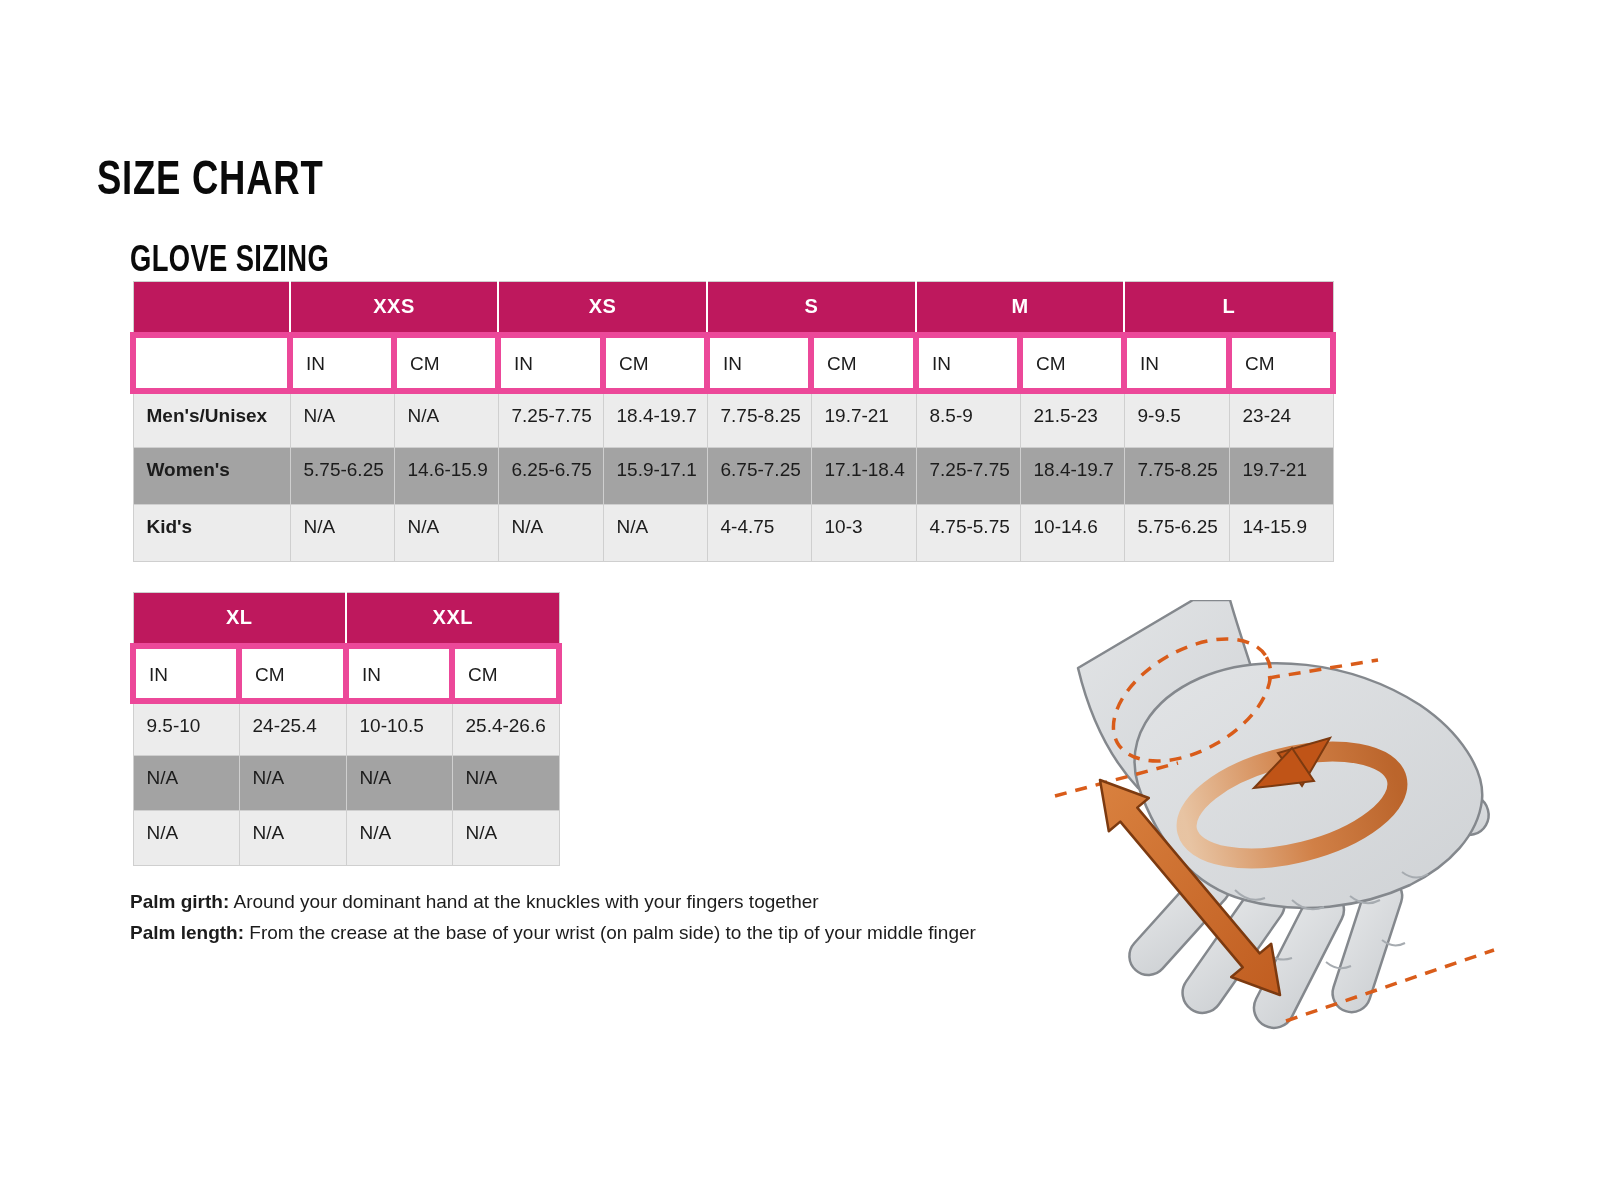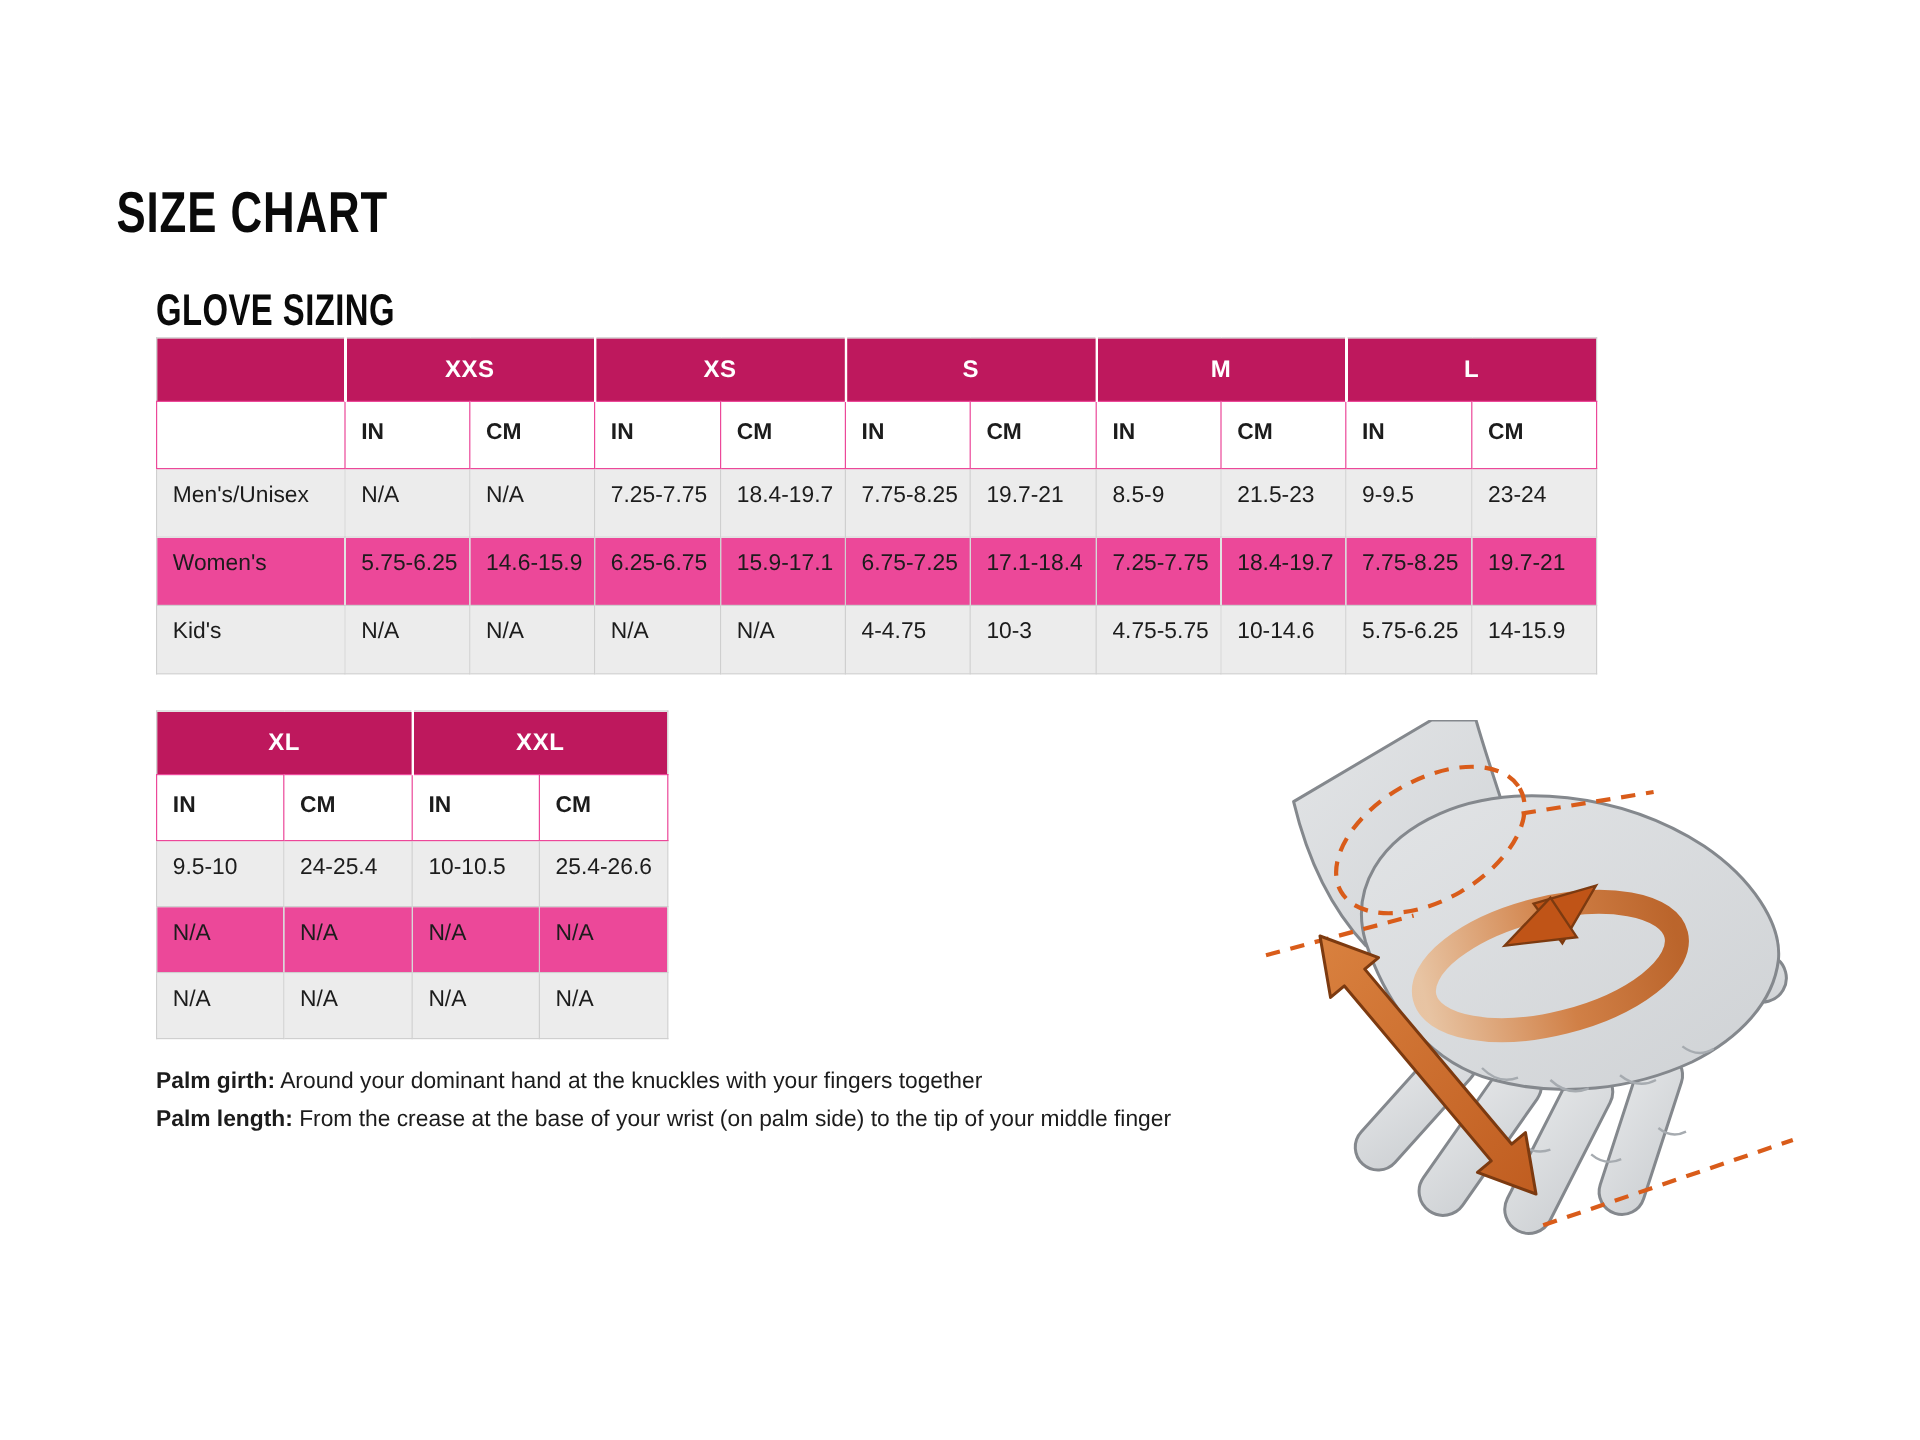--- a/index.html
+++ b/index.html
@@ -14,25 +14,25 @@
                    transform:scaleX(.74); transform-origin:left top; white-space:nowrap; color:#0a0a0a; }
 
   
   table { border-collapse:collapse; table-layout:fixed; border:1px solid #cfcfcf; }
   .size-table td, .size-table th { font-size:19px; text-align:left; vertical-align:top;
                                    padding:11px 4px 0 13px; overflow:hidden; white-space:nowrap; }
   .black-row th { background:#be185d; color:#ffffff; font-weight:700; font-size:20px;
                   text-align:center; vertical-align:middle; padding:0; border:0; letter-spacing:.5px; }
   .black-row th.grp { border-left:2px solid #ffffff; }
   .black-row th.corner { border-left:0; }
-  .units td { background:#ffffff; font-weight:700; border:1px solid #ec4899; padding-top:15px; }
-  tbody th { font-weight:400;margin-left:12px; }
+  .units td { background:#ffffff; font-weight:400; border:6px solid #ec4899; padding-top:15px; }
+  tbody th { font-weight:700;margin-left:12px; }
   tbody td, tbody th { border:1px solid #cfcfcf; }
   tr.shade td, tr.shade th { background:#ececec; }
-  tr.plain td, tr.plain th { background:#ec4899; }
+  tr.plain td, tr.plain th { background:#a3a3a3; }
 
   #main-table { left:130px; top:281px; width:1200px; }
   #main-table thead tr.black-row { height:53px; }
   #main-table thead tr.units { height:56px; }
   #main-table tbody tr { height:57px; }
 
   #xl-table { left:130px; top:592px; width:426px; }
   #xl-table thead tr.black-row { height:53px; }
   #xl-table thead tr.units { height:55px; }
   #xl-table tbody tr { height:55px; }

